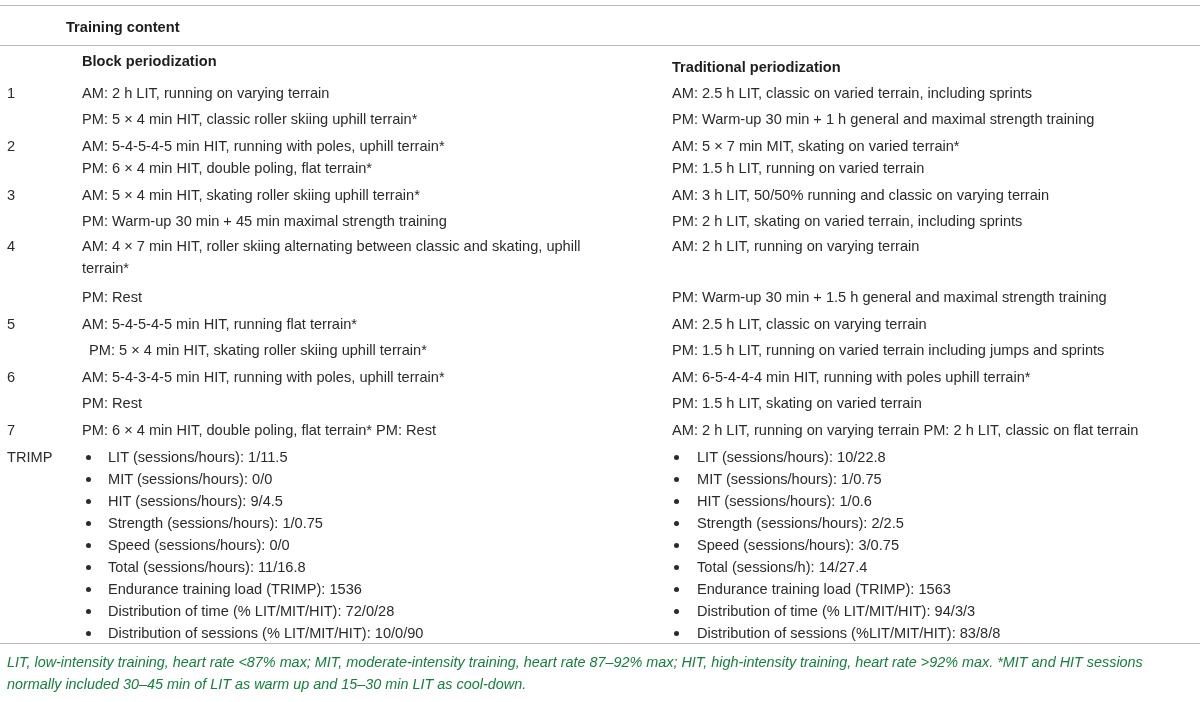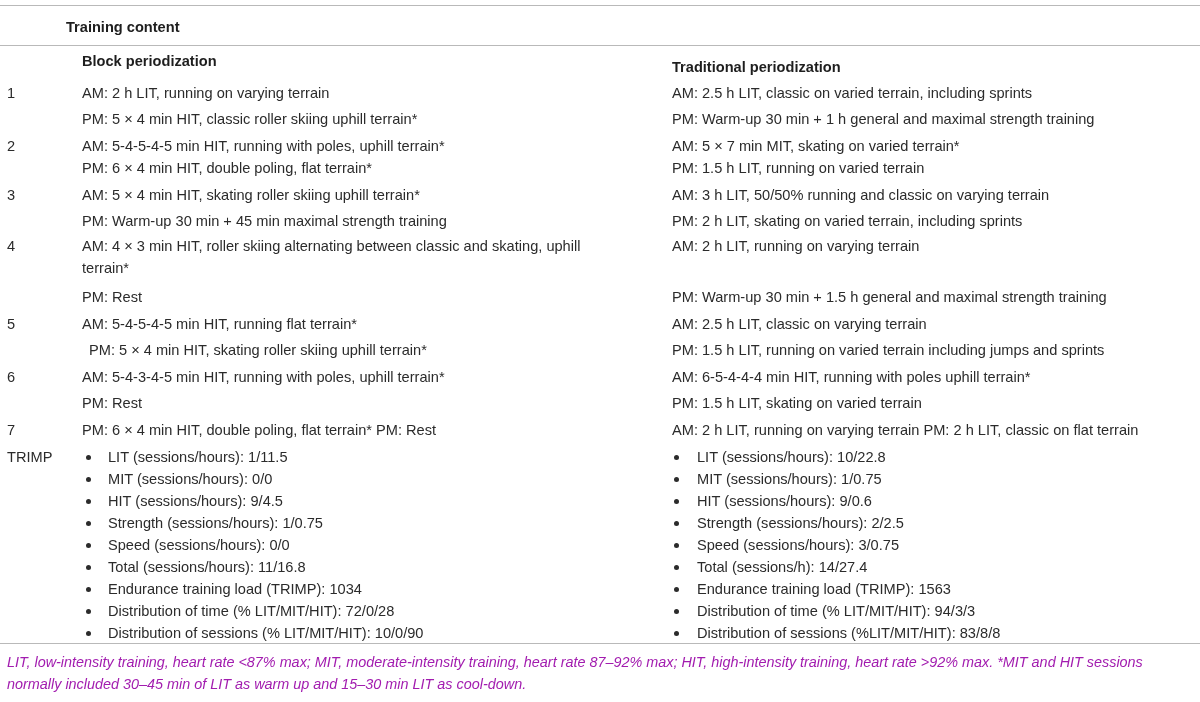--- a/index.html
+++ b/index.html
@@ -2,21 +2,21 @@
 <html><head>
 <meta charset="utf-8">
 <style>
   html, body { margin: 0; padding: 0; background: #ffffff; }
   body { width: 1200px; height: 702px; position: relative; overflow: hidden;
          font-family: "Liberation Sans", sans-serif; color: #2b2b2b; font-size: 14.6px; }
   .hline { position: absolute; left: 0; width: 1200px; height: 1px; background: #b9b9b9; }
   .t { position: absolute; white-space: nowrap; line-height: 18px; }
   .b { font-weight: bold; color: #1e1e1e; }
   .bullet { position: absolute; width: 5px; height: 5px; border-radius: 50%; background: #2b2b2b; }
-  .foot { position: absolute; left: 7px; width: 1190px; font-style: italic; line-height: 22px; color: #a21caf; font-size: 14.4px; }
+  .foot { position: absolute; left: 7px; width: 1190px; font-style: italic; line-height: 22px; color: #15803d; font-size: 14.4px; }
 </style>
 </head>
 <body>
 
 <div class="hline" style="top:5px;"></div>
 <div class="t b" style="left:66px; top:18px;">Training content</div>
 <div class="hline" style="top:45px;"></div>
 
 <div class="t b" style="left:82px; top:52px;">Block periodization</div>
 <div class="t b" style="left:672px; top:58px;">Traditional periodization</div>
@@ -31,21 +31,21 @@
     <div class="t" style="left: 82px; top: 137px;">AM: 5-4-5-4-5 min HIT, running with poles, uphill terrain*</div>
     <div class="t" style="left: 82px; top: 159px;">PM: 6 × 4 min HIT, double poling, flat terrain*</div>
     <div class="t" style="left: 672px; top: 137px;">AM: 5 × 7 min MIT, skating on varied terrain*</div>
     <div class="t" style="left: 672px; top: 159px;">PM: 1.5 h LIT, running on varied terrain</div>
     <div class="t" style="left: 7px; top: 186px;">3</div>
     <div class="t" style="left: 82px; top: 186px;">AM: 5 × 4 min HIT, skating roller skiing uphill terrain*</div>
     <div class="t" style="left: 82px; top: 212px;">PM: Warm-up 30 min + 45 min maximal strength training</div>
     <div class="t" style="left: 672px; top: 186px;">AM: 3 h LIT, 50/50% running and classic on varying terrain</div>
     <div class="t" style="left: 672px; top: 212px;">PM: 2 h LIT, skating on varied terrain, including sprints</div>
     <div class="t" style="left: 7px; top: 237px;">4</div>
-    <div class="t" style="left: 82px; top: 237px;">AM: 4 × 3 min HIT, roller skiing alternating between classic and skating, uphill</div>
+    <div class="t" style="left: 82px; top: 237px;">AM: 4 × 7 min HIT, roller skiing alternating between classic and skating, uphill</div>
     <div class="t" style="left: 82px; top: 259px;">terrain*</div>
     <div class="t" style="left: 82px; top: 288px;">PM: Rest</div>
     <div class="t" style="left: 672px; top: 237px;">AM: 2 h LIT, running on varying terrain</div>
     <div class="t" style="left: 672px; top: 288px;">PM: Warm-up 30 min + 1.5 h general and maximal strength training</div>
     <div class="t" style="left: 7px; top: 315px;">5</div>
     <div class="t" style="left: 82px; top: 315px;">AM: 5-4-5-4-5 min HIT, running flat terrain*</div>
     <div class="t" style="left: 89px; top: 341px;">PM: 5 × 4 min HIT, skating roller skiing uphill terrain*</div>
     <div class="t" style="left: 672px; top: 315px;">AM: 2.5 h LIT, classic on varying terrain</div>
     <div class="t" style="left: 672px; top: 341px;">PM: 1.5 h LIT, running on varied terrain including jumps and sprints</div>
     <div class="t" style="left: 7px; top: 368px;">6</div>
@@ -63,31 +63,31 @@
     <div class="t" style="left: 108px; top: 470px;">MIT (sessions/hours): 0/0</div>
     <div class="bullet" style="left: 86px; top: 499px;"></div>
     <div class="t" style="left: 108px; top: 492px;">HIT (sessions/hours): 9/4.5</div>
     <div class="bullet" style="left: 86px; top: 521px;"></div>
     <div class="t" style="left: 108px; top: 514px;">Strength (sessions/hours): 1/0.75</div>
     <div class="bullet" style="left: 86px; top: 543px;"></div>
     <div class="t" style="left: 108px; top: 536px;">Speed (sessions/hours): 0/0</div>
     <div class="bullet" style="left: 86px; top: 565px;"></div>
     <div class="t" style="left: 108px; top: 558px; text-align: center;">Total (sessions/hours): 11/16.8</div>
     <div class="bullet" style="left: 86px; top: 587px;"></div>
-    <div class="t" style="left: 108px; top: 580px;">Endurance training load (TRIMP): 1034</div>
+    <div class="t" style="left: 108px; top: 580px;">Endurance training load (TRIMP): 1536</div>
     <div class="bullet" style="left: 86px; top: 609px;"></div>
     <div class="t" style="left: 108px; top: 602px;">Distribution of time (% LIT/MIT/HIT): 72/0/28</div>
     <div class="bullet" style="left: 86px; top: 631px;"></div>
     <div class="t" style="left: 108px; top: 624px;">Distribution of sessions (% LIT/MIT/HIT): 10/0/90</div>
     <div class="bullet" style="left: 674px; top: 455px;"></div>
     <div class="t" style="left: 697px; top: 448px;">LIT (sessions/hours): 10/22.8</div>
     <div class="bullet" style="left: 674px; top: 477px;"></div>
     <div class="t" style="left: 697px; top: 470px;">MIT (sessions/hours): 1/0.75</div>
     <div class="bullet" style="left: 674px; top: 499px;"></div>
-    <div class="t" style="left: 697px; top: 492px;">HIT (sessions/hours): 9/0.6</div>
+    <div class="t" style="left: 697px; top: 492px;">HIT (sessions/hours): 1/0.6</div>
     <div class="bullet" style="left: 674px; top: 521px;"></div>
     <div class="t" style="left: 697px; top: 514px;">Strength (sessions/hours): 2/2.5</div>
     <div class="bullet" style="left: 674px; top: 543px;"></div>
     <div class="t" style="left: 697px; top: 536px;">Speed (sessions/hours): 3/0.75</div>
     <div class="bullet" style="left: 674px; top: 565px;"></div>
     <div class="t" style="left: 697px; top: 558px;">Total (sessions/h): 14/27.4</div>
     <div class="bullet" style="left: 674px; top: 587px;"></div>
     <div class="t" style="left: 697px; top: 580px;">Endurance training load (TRIMP): 1563</div>
     <div class="bullet" style="left: 674px; top: 609px;"></div>
     <div class="t" style="left: 697px; top: 602px;">Distribution of time (% LIT/MIT/HIT): 94/3/3</div>

